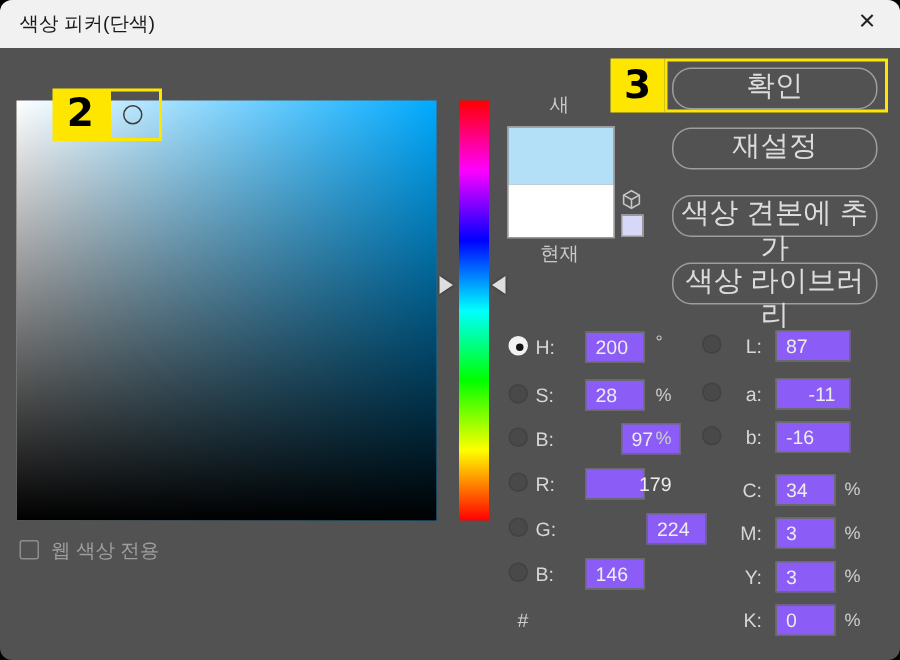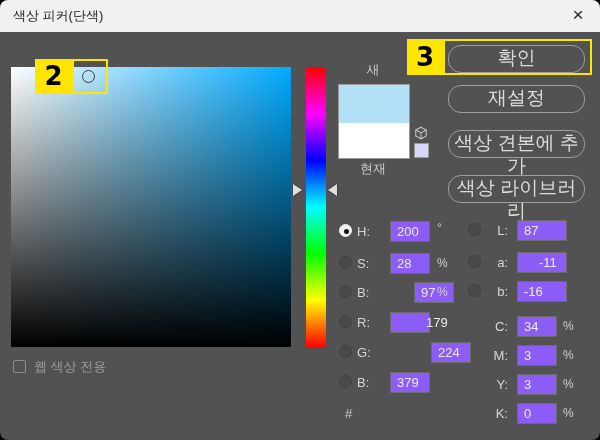--- a/index.html
+++ b/index.html
@@ -133,21 +133,21 @@
   <div class="radio" style="left:339px;top:315px;"></div>
   <span class="flabel" style="left:357px;top:315px;">R:</span>
   <div class="finput w40" style="left:390px;top:312px;padding-left:35px;">179</div>
 
   <div class="radio" style="left:339px;top:345px;"></div>
   <span class="flabel" style="left:357px;top:345px;">G:</span>
   <div class="finput w40" style="left:390px;top:342px;margin-left:41px;">224</div>
 
   <div class="radio" style="left:339px;top:375px;"></div>
   <span class="flabel" style="left:357px;top:375px;">B:</span>
-  <div class="finput w40" style="left:390px;top:372px;">379</div>
+  <div class="finput w40" style="left:390px;top:372px;">146</div>
 
   <span class="hex-label">#</span>
 
   <div class="radio" style="left:468px;top:223px;"></div>
   <span class="flabel flabel-r" style="left:478px;top:223px;">L:</span>
   <div class="finput w50" style="left:517px;top:220px;">87</div>
 
   <div class="radio" style="left:468px;top:255px;"></div>
   <span class="flabel flabel-r" style="left:478px;top:255px;">a:</span>
   <div class="finput w50" style="left:517px;top:252px;padding-left:21px;">-11</div>

